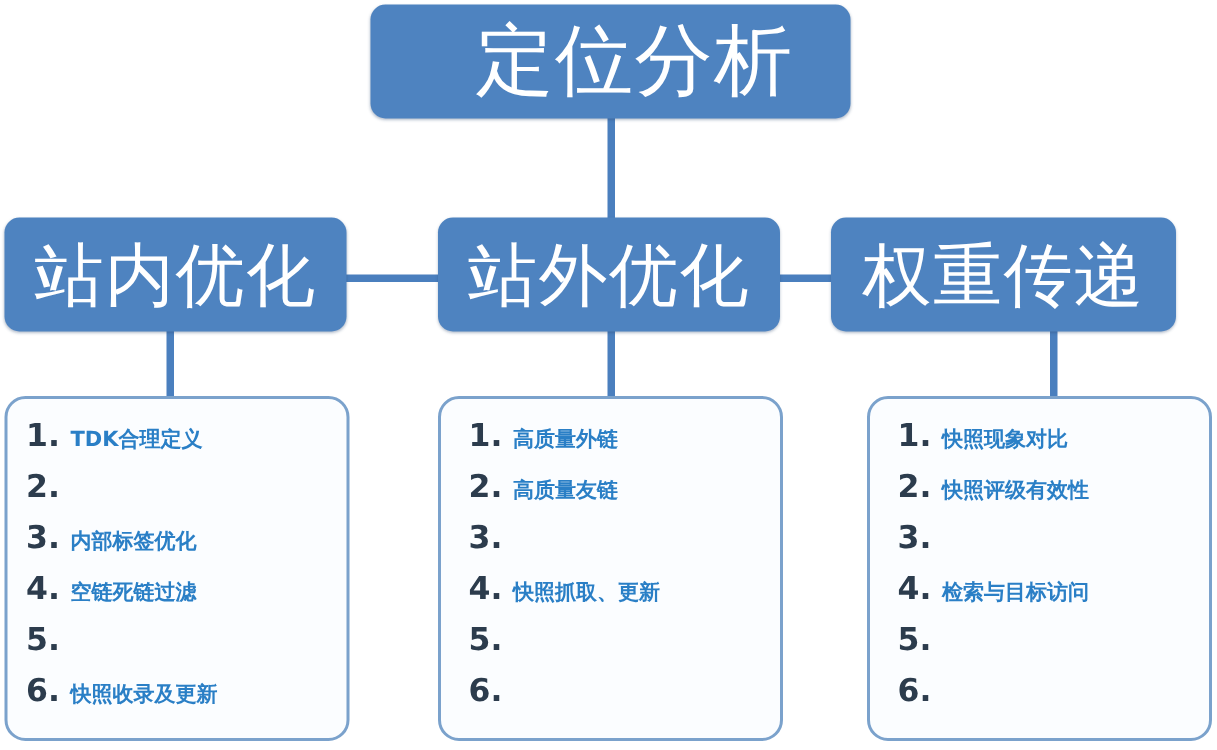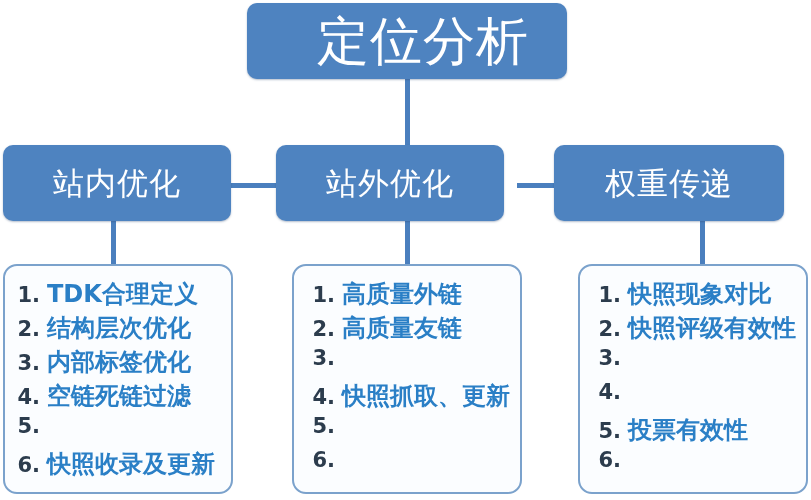--- a/index.html
+++ b/index.html
@@ -46,23 +46,23 @@
     color: #ffffff;
     font-weight: 400;
     letter-spacing: 1px;
     line-height: 1;
     white-space: nowrap;
   }
   #node-root { left: 247px; top: 3px; width: 320px; height: 76px; padding-left: 32px; }
   #node-root .node-label { font-size: 52px; }
 
   #node-onsite  { left: 3px;   top: 145px; width: 228px; height: 76px; }
-  #node-offsite { left: 276px; top: 145px; width: 228px; height: 76px; }
+  #node-offsite { left: 292px; top: 145px; width: 228px; height: 76px; }
   #node-weight  { left: 554px; top: 145px; width: 230px; height: 76px; }
-  .node-mid .node-label { font-size: 31px; }
+  .node-mid .node-label { font-size: 46px; }
 
   
   .panel {
     position: absolute;
     background: #fbfdff;
     border: 2px solid #7ba2cc;
     border-radius: 14px;
     box-sizing: border-box;
     padding: 12px 6px 8px 6px;
   }
@@ -82,21 +82,21 @@
     font-size: 21px;
     font-weight: bold;
     width: 34px;
     text-align: right;
     flex: 0 0 auto;
     padding-right: 7px;
     box-sizing: border-box;
   }
   .item-text {
     color: #2a7fc6;
-    font-size: 24px;
+    font-size: 14px;
     font-weight: bold;
     letter-spacing: 0px;
   }
   #panel-onsite  { padding-left: 8px; }
   #panel-offsite { padding-left: 14px; }
   #panel-weight  { padding-left: 14px; }
 </style>
 </head>
 <body>
 
@@ -124,21 +124,20 @@
   </div>
 
   <div class="panel" id="panel-onsite">
     <ul class="list">
       <li class="list-item">
         <span class="item-num">1.</span>
         <span class="item-text">TDK合理定义</span>
       </li>
       <li class="list-item">
         <span class="item-num">2.</span>
-        <span class="item-text">结构层次优化</span>
       </li>
       <li class="list-item">
         <span class="item-num">3.</span>
         <span class="item-text">内部标签优化</span>
       </li>
       <li class="list-item">
         <span class="item-num">4.</span>
         <span class="item-text">空链死链过滤</span>
       </li>
       <li class="list-item">
@@ -185,24 +184,24 @@
       </li>
       <li class="list-item">
         <span class="item-num">2.</span>
         <span class="item-text">快照评级有效性</span>
       </li>
       <li class="list-item">
         <span class="item-num">3.</span>
       </li>
       <li class="list-item">
         <span class="item-num">4.</span>
+        <span class="item-text">检索与目标访问</span>
       </li>
       <li class="list-item">
         <span class="item-num">5.</span>
-        <span class="item-text">投票有效性</span>
       </li>
       <li class="list-item">
         <span class="item-num">6.</span>
       </li>
     </ul>
   </div>
 
 </div>
 
 </body></html>

